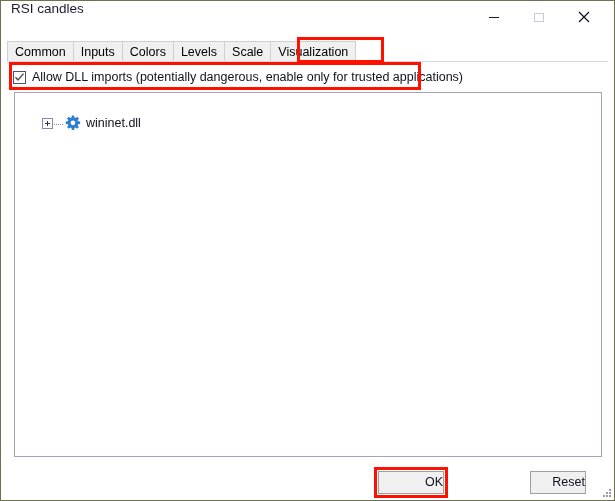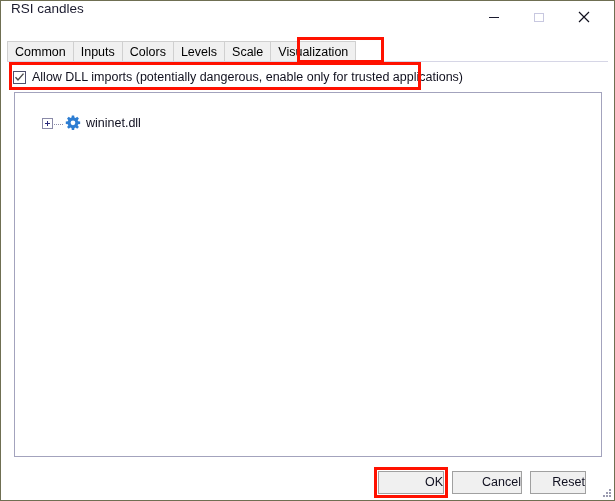--- a/index.html
+++ b/index.html
@@ -313,21 +313,20 @@
         <svg class="gear-icon" viewBox="0 0 16 16">
           <path fill="#2d7dd2" d="M8 0.6 L9.15 0.6 L9.45 2.6 A5.6 5.6 0 0 1 10.6 3.08 L12.2 1.85 L13.9 3.55 L12.67 5.15 A5.6 5.6 0 0 1 13.15 6.3 L15.15 6.6 L15.15 8.95 L13.15 9.25 A5.6 5.6 0 0 1 12.67 10.4 L13.9 12 L12.2 13.7 L10.6 12.47 A5.6 5.6 0 0 1 9.45 12.95 L9.15 14.95 L6.8 14.95 L6.5 12.95 A5.6 5.6 0 0 1 5.35 12.47 L3.75 13.7 L2.05 12 L3.28 10.4 A5.6 5.6 0 0 1 2.8 9.25 L0.8 8.95 L0.8 6.6 L2.8 6.3 A5.6 5.6 0 0 1 3.28 5.15 L2.05 3.55 L3.75 1.85 L5.35 3.08 A5.6 5.6 0 0 1 6.5 2.6 L6.8 0.6 Z"></path>
           <circle cx="7.97" cy="7.78" r="2.35" fill="#ffffff"></circle>
         </svg>
       </span>
       <span class="tree-label">wininet.dll</span>
     </div>
   </div>
 
   <button class="btn btn-ok">OK</button>
-  <button class="btn btn-cancel">Cancel</button>
   <button class="btn btn-reset">Reset</button>
 
   <div class="grip">
     <i style="left:7px;top:1px;"></i>
     <i style="left:4px;top:4px;"></i>
       <i style="left:7px;top:4px;"></i>
     <i style="left:1px;top:7px;"></i>
       <i style="left:4px;top:7px;"></i>
       <i style="left:7px;top:7px;"></i>
   </div>

